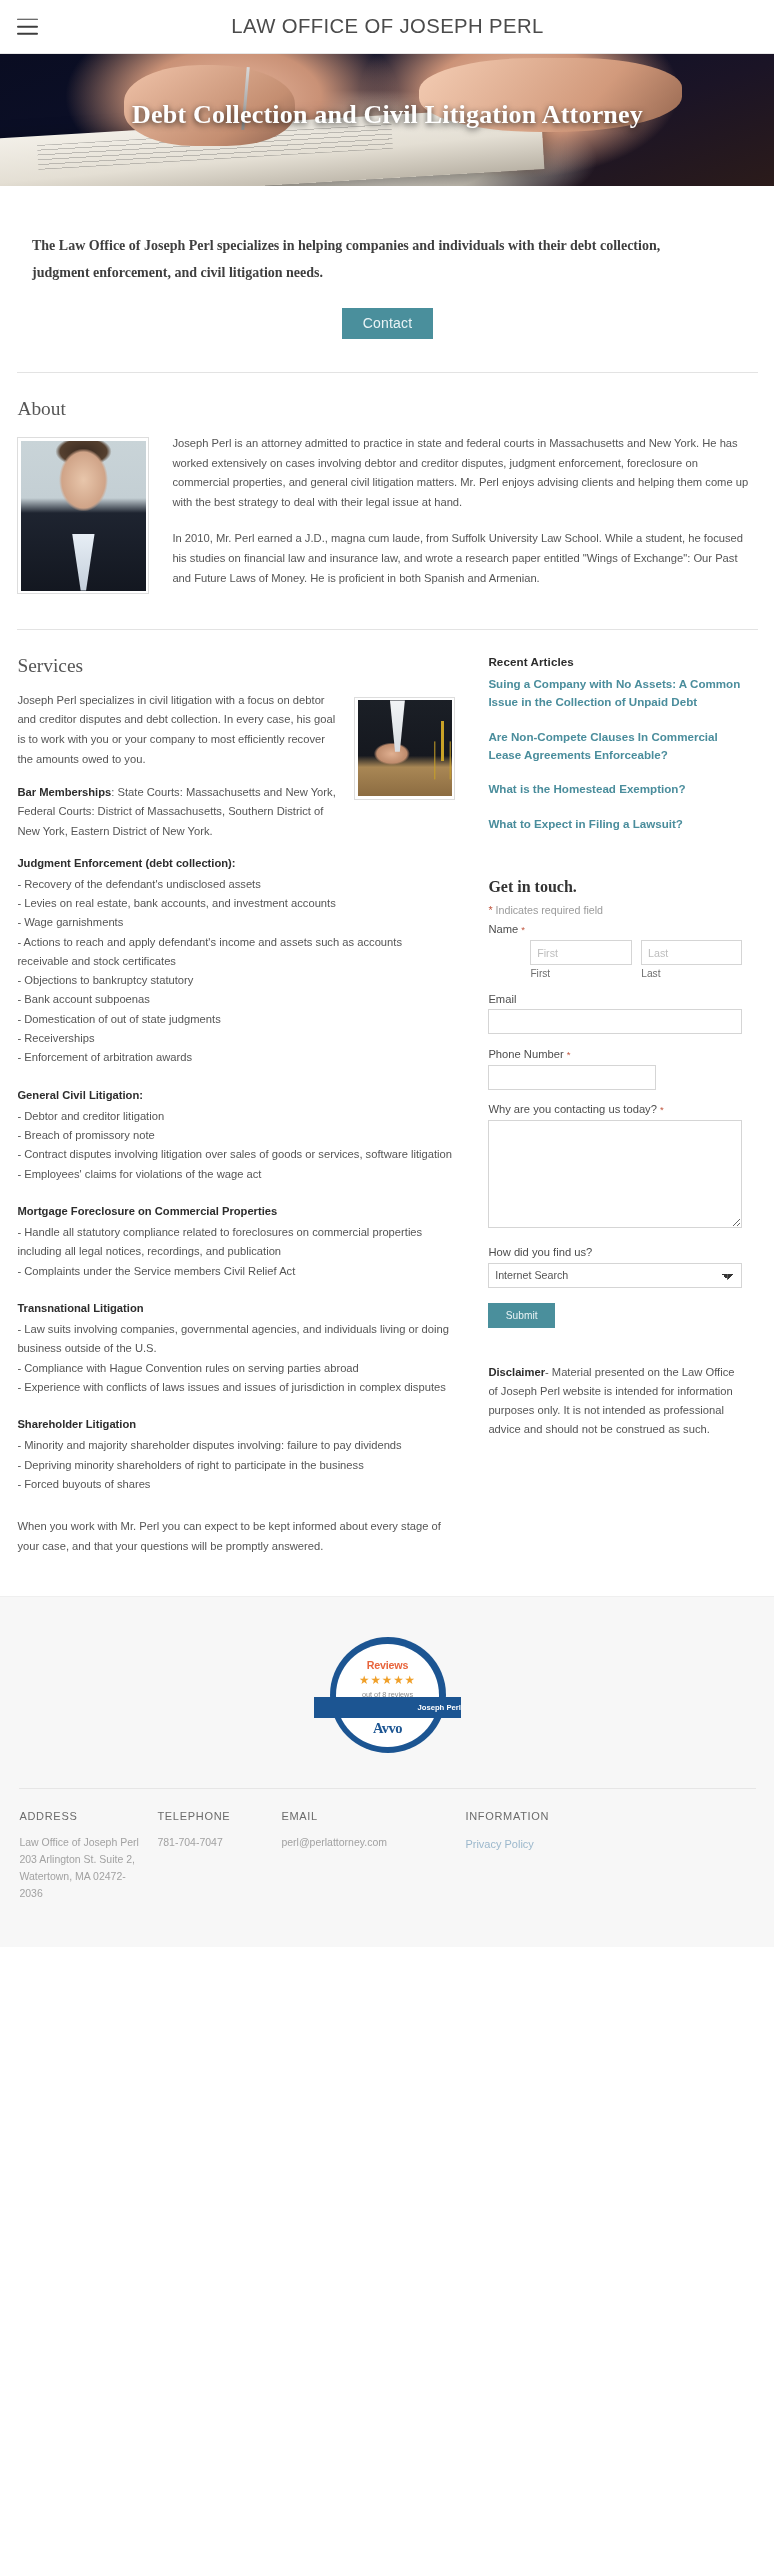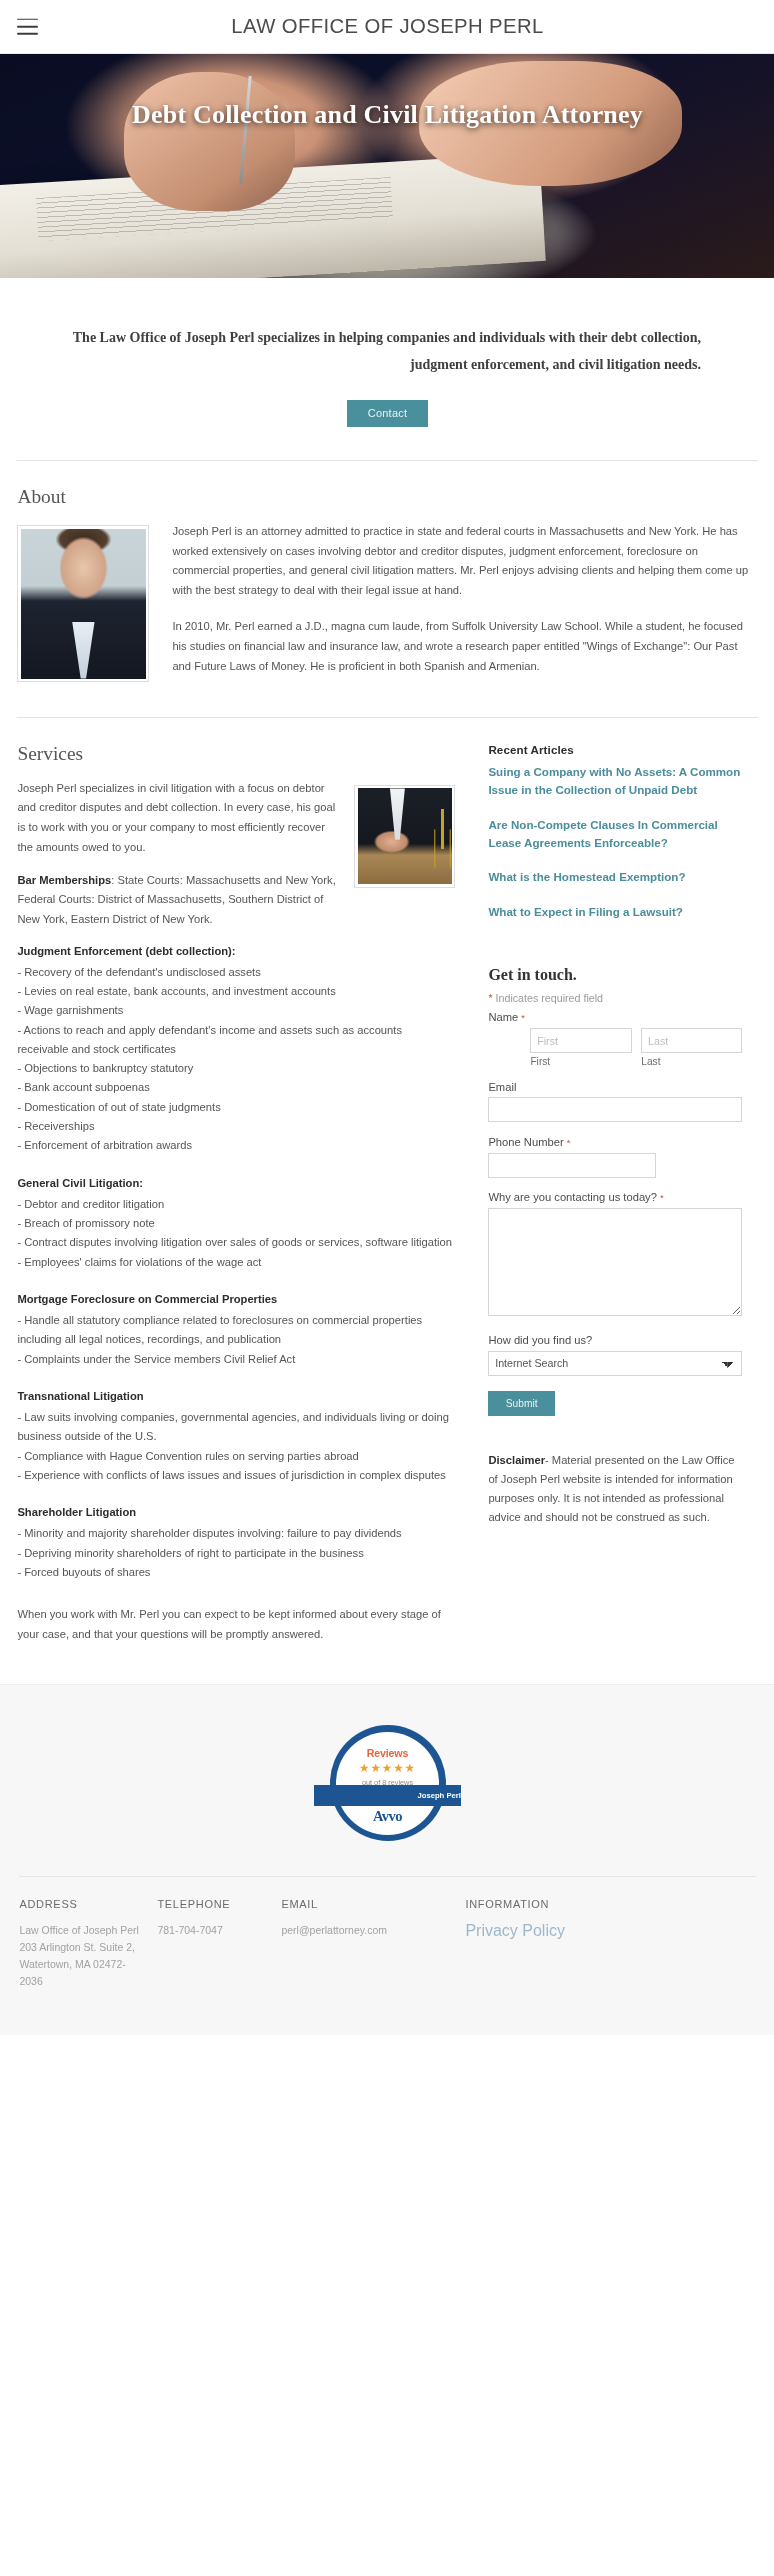--- a/index.html
+++ b/index.html
@@ -44,21 +44,21 @@
     text-align: center;
     font-size: 20.3px;
     letter-spacing: 0.4px;
     color: #4b4b4b;
     font-weight: 400;
     font-family: "Liberation Sans", sans-serif;
   }
 
   
   .hero {
-    height: 224px;
+    height: 132px;
     position: relative;
     overflow: hidden;
     background: #3b82f6;
   }
   .hero-bg {
     position: absolute;
     inset: 0;
     background:
       radial-gradient(ellipse 232px 126px at 30% 32%, #e7b79e 0%, #c99176 38%, rgba(60,35,28,0.0) 72%),
       radial-gradient(ellipse 213px 116px at 67% 28%, #efc3a8 0%, #cb9277 40%, rgba(60,35,28,0) 75%),
@@ -115,38 +115,38 @@
     text-align: center;
     color: #ffffff;
     font-family: "Liberation Serif", serif;
     font-weight: 700;
     font-size: 26px;
     letter-spacing: 0.2px;
     text-shadow: 0 1.9px 6.8px rgba(0,0,0,0.75);
     z-index: 3;
   }
   .intro {
-    padding: 46px 74px 0 44px;
-    text-align: right;
+    padding: 46px 74px 0 32px;
+    text-align: left;
   }
   .intro p {
     margin: 0;
     font-family: "Liberation Serif", serif;
     font-weight: 700;
     font-size: 14px;
     line-height: 1.95;
     color: #3f3f3f;
   }
   .intro-btn-row { text-align: center; padding: 21px 0 33px; }
   .btn-contact {
     display: inline-block;
     background: #4a8f9c;
     color: #eaf4f6;
     border: none;
-    font-size: 11px;
+    font-size: 14px;
     padding: 7.7px 21px;
     cursor: pointer;
     font-family: "Liberation Sans", sans-serif;
     letter-spacing: 0.2px;
   }
 
   hr.rule {
     border: 0;
     border-top: 1px solid #e3e3e3;
     margin: 0 17.4px 0 17.4px;
@@ -433,21 +433,21 @@
     letter-spacing: 0.7px;
     margin-bottom: 11.6px;
     font-weight: 400;
   }
   .f-text {
     font-size: 10.5px;
     color: #a2a2a2;
     line-height: 1.62;
   }
   .f-link {
-    font-size: 16px;
+    font-size: 11px;
     color: #9cb8cc;
     text-decoration: none;
     cursor: pointer;
   }
   .footer-pad { height: 45px; }
 </style>
 </head>
 <body>
 
 <div class="site-header">

